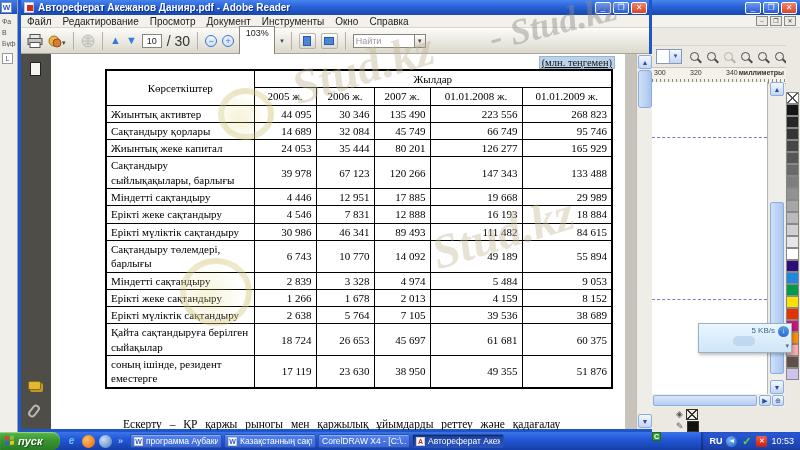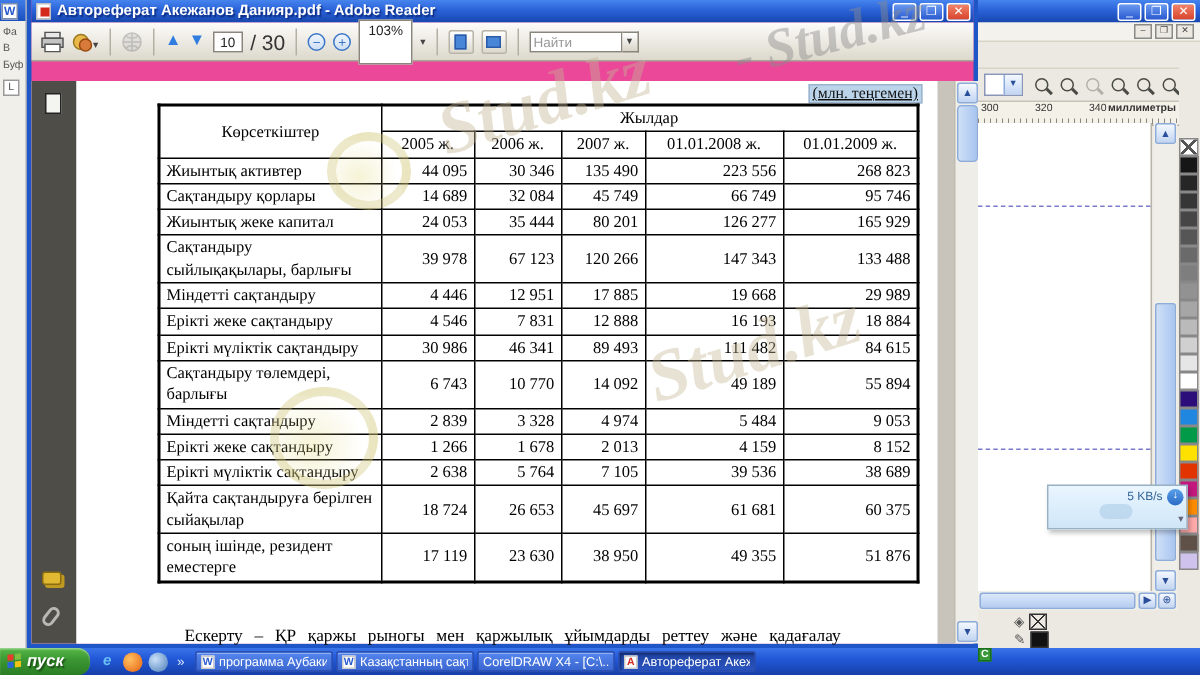--- a/index.html
+++ b/index.html
@@ -251,20 +251,29 @@
   <div class="adobe">
     <div class="titlebar">
       <div class="pdf-ticon"></div>
       <div class="title-text">Автореферат Акежанов Данияр.pdf - Adobe Reader</div>
       <div class="winbtns">
         <div class="wbtn">_</div>
         <div class="wbtn">❐</div>
         <div class="wbtn close">✕</div>
       </div>
     </div>
+    <div class="menubar">
+        <span class="menu-item">Файл</span>
+        <span class="menu-item">Редактирование</span>
+        <span class="menu-item">Просмотр</span>
+        <span class="menu-item">Документ</span>
+        <span class="menu-item">Инструменты</span>
+        <span class="menu-item">Окно</span>
+        <span class="menu-item">Справка</span>
+      </div>
     <div class="toolbar">
       <svg width="16" height="14">
           <rect x="3" y="0.5" width="10" height="4" fill="#e8e8e8" stroke="#555"></rect>
           <rect x="1" y="4.5" width="14" height="6" fill="#c4c4c4" stroke="#555"></rect>
           <rect x="3" y="8.5" width="10" height="5" fill="#fff" stroke="#555"></rect>
         </svg>
       <svg width="18" height="14">
           <circle cx="6" cy="7" r="5" fill="#e8b84a" stroke="#9a7a20"></circle>
           <circle cx="9" cy="9" r="4" fill="#d87a3a" stroke="#9a4a10"></circle>
           <text x="14" y="11" font-size="7" fill="#444">▾</text>
@@ -471,15 +480,22 @@
         </div>
         <div class="taskbtn">
           <div class="ticon corel">C</div>
           <span class="tlabel">CorelDRAW X4 - [C:\...</span>
         </div>
         <div class="taskbtn active">
           <div class="ticon pdf">A</div>
           <span class="tlabel">Автореферат Акеж...</span>
         </div>
       </div>
+    <div class="tray">
+      <span class="lang">RU</span>
+      <span class="trico dm">◄</span>
+      <span class="trico pen">✓</span>
+      <span class="trico av">✕</span>
+      <span class="clock">10:53</span>
+    </div>
   </div>
 
 </div>
 
 </body></html>

